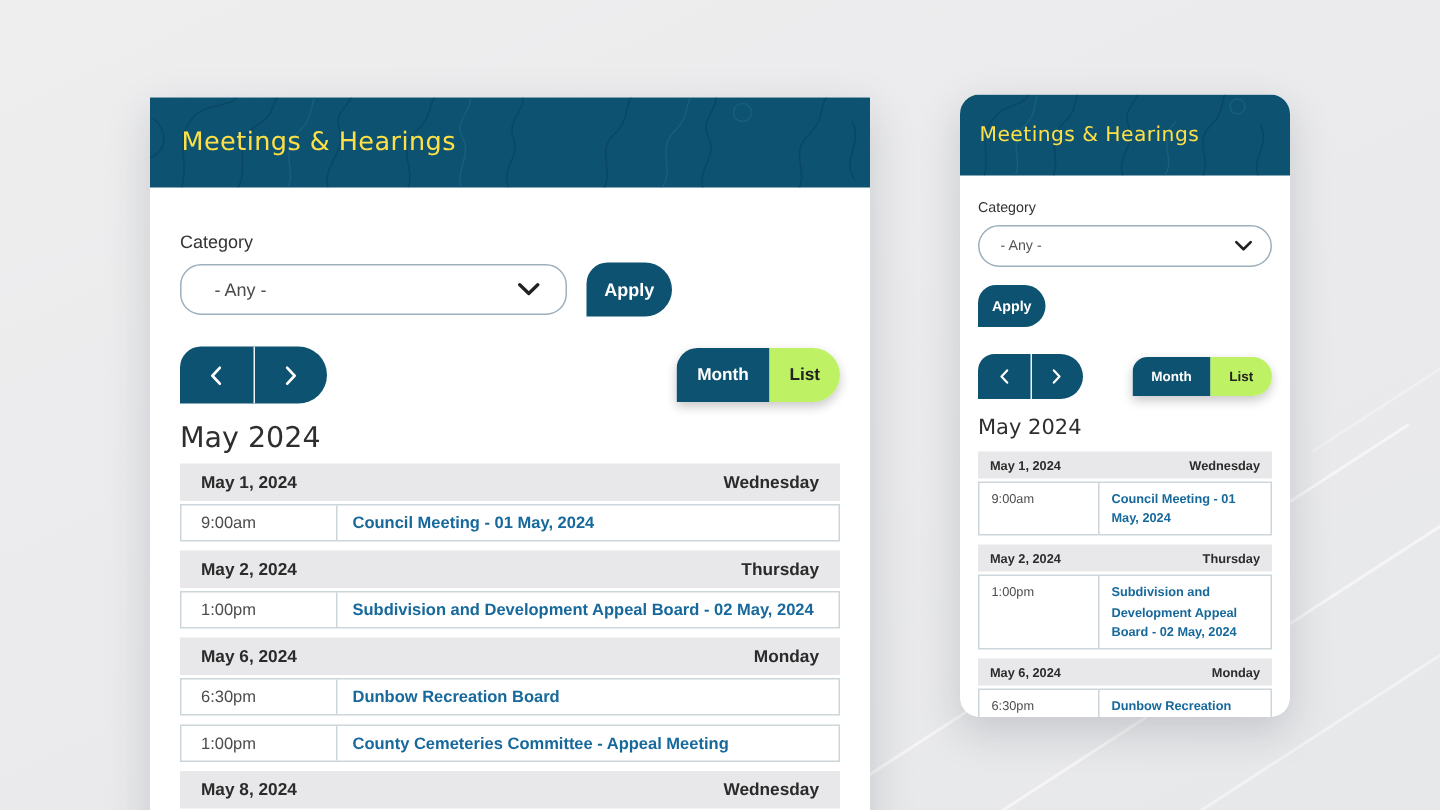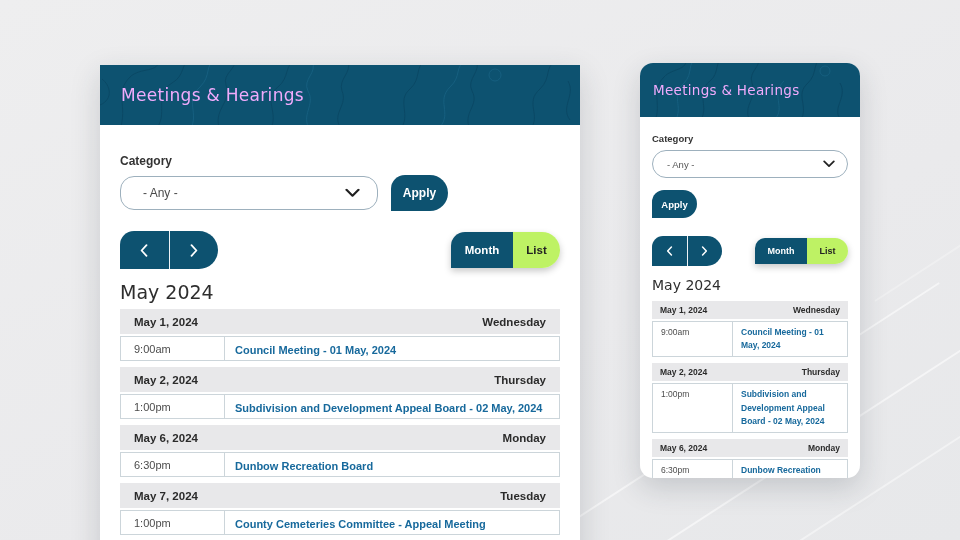--- a/index.html
+++ b/index.html
@@ -16,27 +16,27 @@
   .bg-line.l4 { left:875px; top:300px; width:300px; opacity:.5; }
 
   .card { position:absolute; background:#fff; box-shadow:0 10px 28px rgba(40,52,62,.18); }
   .card-desktop { left:100px; top:65px; width:480px; height:500px; }
   .card-mobile  { left:640px; top:63px; width:220px; height:415px; border-radius:13px; overflow:hidden; }
 
   .panel-header { position:relative; height:60px; background:#0d5270; overflow:hidden; }
   .card-mobile .panel-header { height:54px; }
   .topo { position:absolute; inset:0; width:100%; height:100%; }
   .page-title { position:absolute; left:21px; top:50%; transform:translateY(-50%);
-    color:#f0abfc; font-family:"DejaVu Sans", sans-serif; font-size:17px; font-weight:400; letter-spacing:.3px; }
+    color:#fde047; font-family:"DejaVu Sans", sans-serif; font-size:17px; font-weight:400; letter-spacing:.3px; }
   .card-mobile .page-title { left:13px; font-size:13.5px; }
 
   .content { padding:0 20px; }
   .card-mobile .content { padding:0 12px; }
 
-  .category-label { display:block; margin-top:29px; font-size:12px; font-weight:700; color:#333; }
+  .category-label { display:block; margin-top:29px; font-size:12px; font-weight:400; color:#333; }
   .card-mobile .category-label { margin-top:16px; font-size:9.5px; }
 
   .filter-row { display:flex; align-items:center; margin-top:7px; }
   .select-box { position:relative; width:258px; height:34px; background:#fff;
     border:1px solid #9db0bd; border-radius:14px; cursor:pointer; }
   .card-mobile .select-box { width:100%; height:28px; margin-top:6px; }
   .select-value { position:absolute; left:22px; top:50%; transform:translateY(-50%); font-size:12px; color:#4a4a4a; }
   .card-mobile .select-value { left:14px; font-size:9.5px; color:#555; }
   .chevron-down { position:absolute; right:17px; top:50%; transform:translateY(-50%); }
   .card-mobile .chevron-down { right:12px; }
@@ -67,21 +67,21 @@
 
   .events-table { margin-top:6px; }
   .card-mobile .events-table { margin-top:8px; }
   .date-row { display:flex; justify-content:space-between; align-items:center; height:25px; padding:0 14px;
     background:#e8e8ea; margin-bottom:2px; font-size:11.5px; font-weight:700; color:#2b2b2b; }
   .card-mobile .date-row { height:18px; padding:0 8px; font-size:8.5px; }
   .event-row { display:flex; align-items:stretch; min-height:25px; border:1px solid #ccd5da; background:#fff; margin-bottom:6px; }
   .time-cell { width:104px; flex:none; display:flex; align-items:center; padding-left:13px;
     border-right:1px solid #ccd5da; font-size:11px; color:#4c4c4c; }
   .card-mobile .time-cell { width:80px; padding-left:8px; font-size:8.5px; align-items:flex-start; padding-top:5px; }
-  .title-cell { flex:1; display:flex; align-items:flex-end; padding:4px 10px; }
+  .title-cell { flex:1; display:flex; align-items:center; padding:4px 10px; }
   .card-mobile .title-cell { padding:4px 8px; }
   .event-link { color:#17699c; font-size:11px; font-weight:700; text-decoration:none; white-space:nowrap; cursor:pointer; }
   .card-mobile .event-link { font-size:8.5px; line-height:1.55; white-space:normal; }
 </style>
 </head>
 <body>
 
 <div class="bg-line l1"></div>
 <div class="bg-line l2"></div>
 <div class="bg-line l3"></div>
@@ -170,24 +170,20 @@
       <div class="date-row">
         <span>May 6, 2024</span>
         <span>Monday</span>
       </div>
       <div class="event-row">
         <div class="time-cell">6:30pm</div>
         <div class="title-cell">
             <a class="event-link">Dunbow Recreation Board</a>
           </div>
       </div>
-      <div class="date-row">
-        <span>May 7, 2024</span>
-        <span>Tuesday</span>
-      </div>
       <div class="event-row">
         <div class="time-cell">1:00pm</div>
         <div class="title-cell">
             <a class="event-link">County Cemeteries Committee - Appeal Meeting</a>
           </div>
       </div>
       <div class="date-row">
         <span>May 8, 2024</span>
         <span>Wednesday</span>
       </div>

